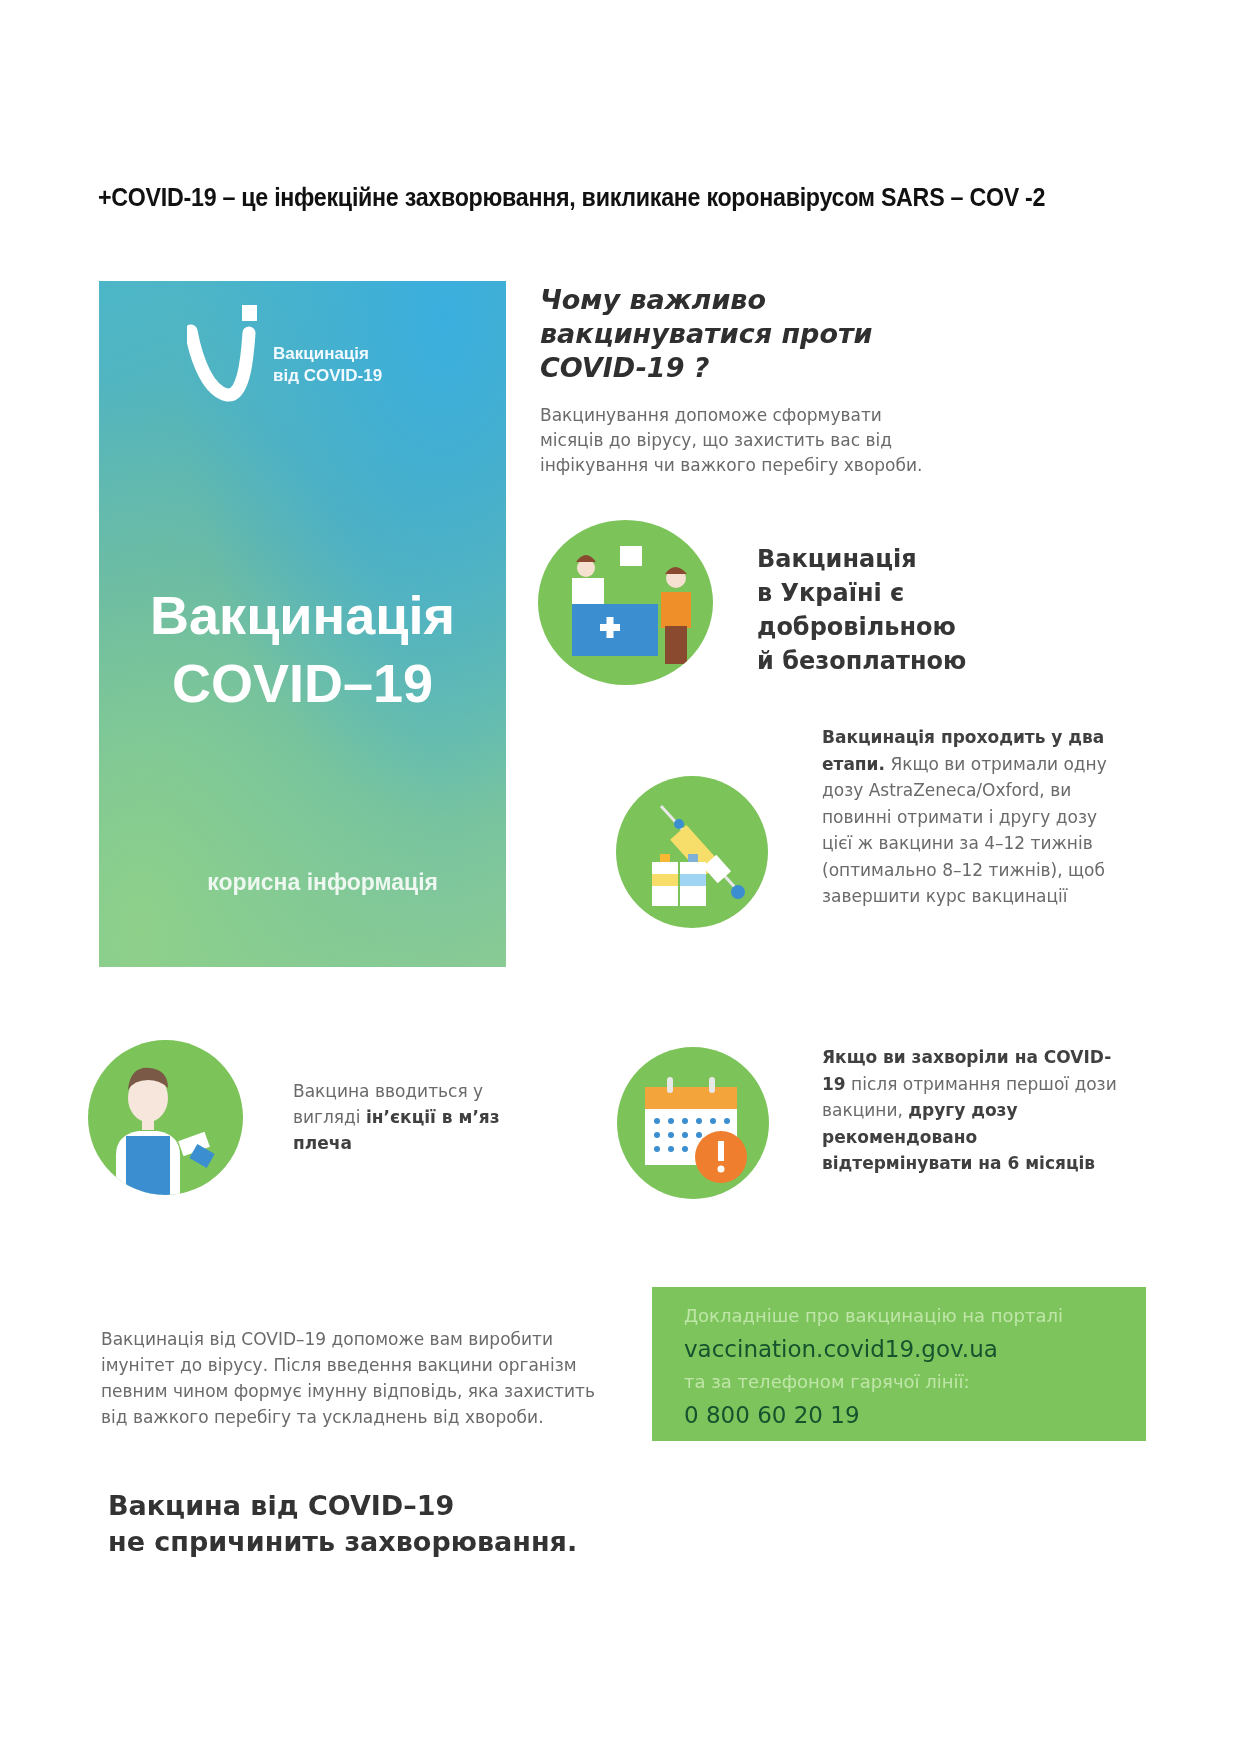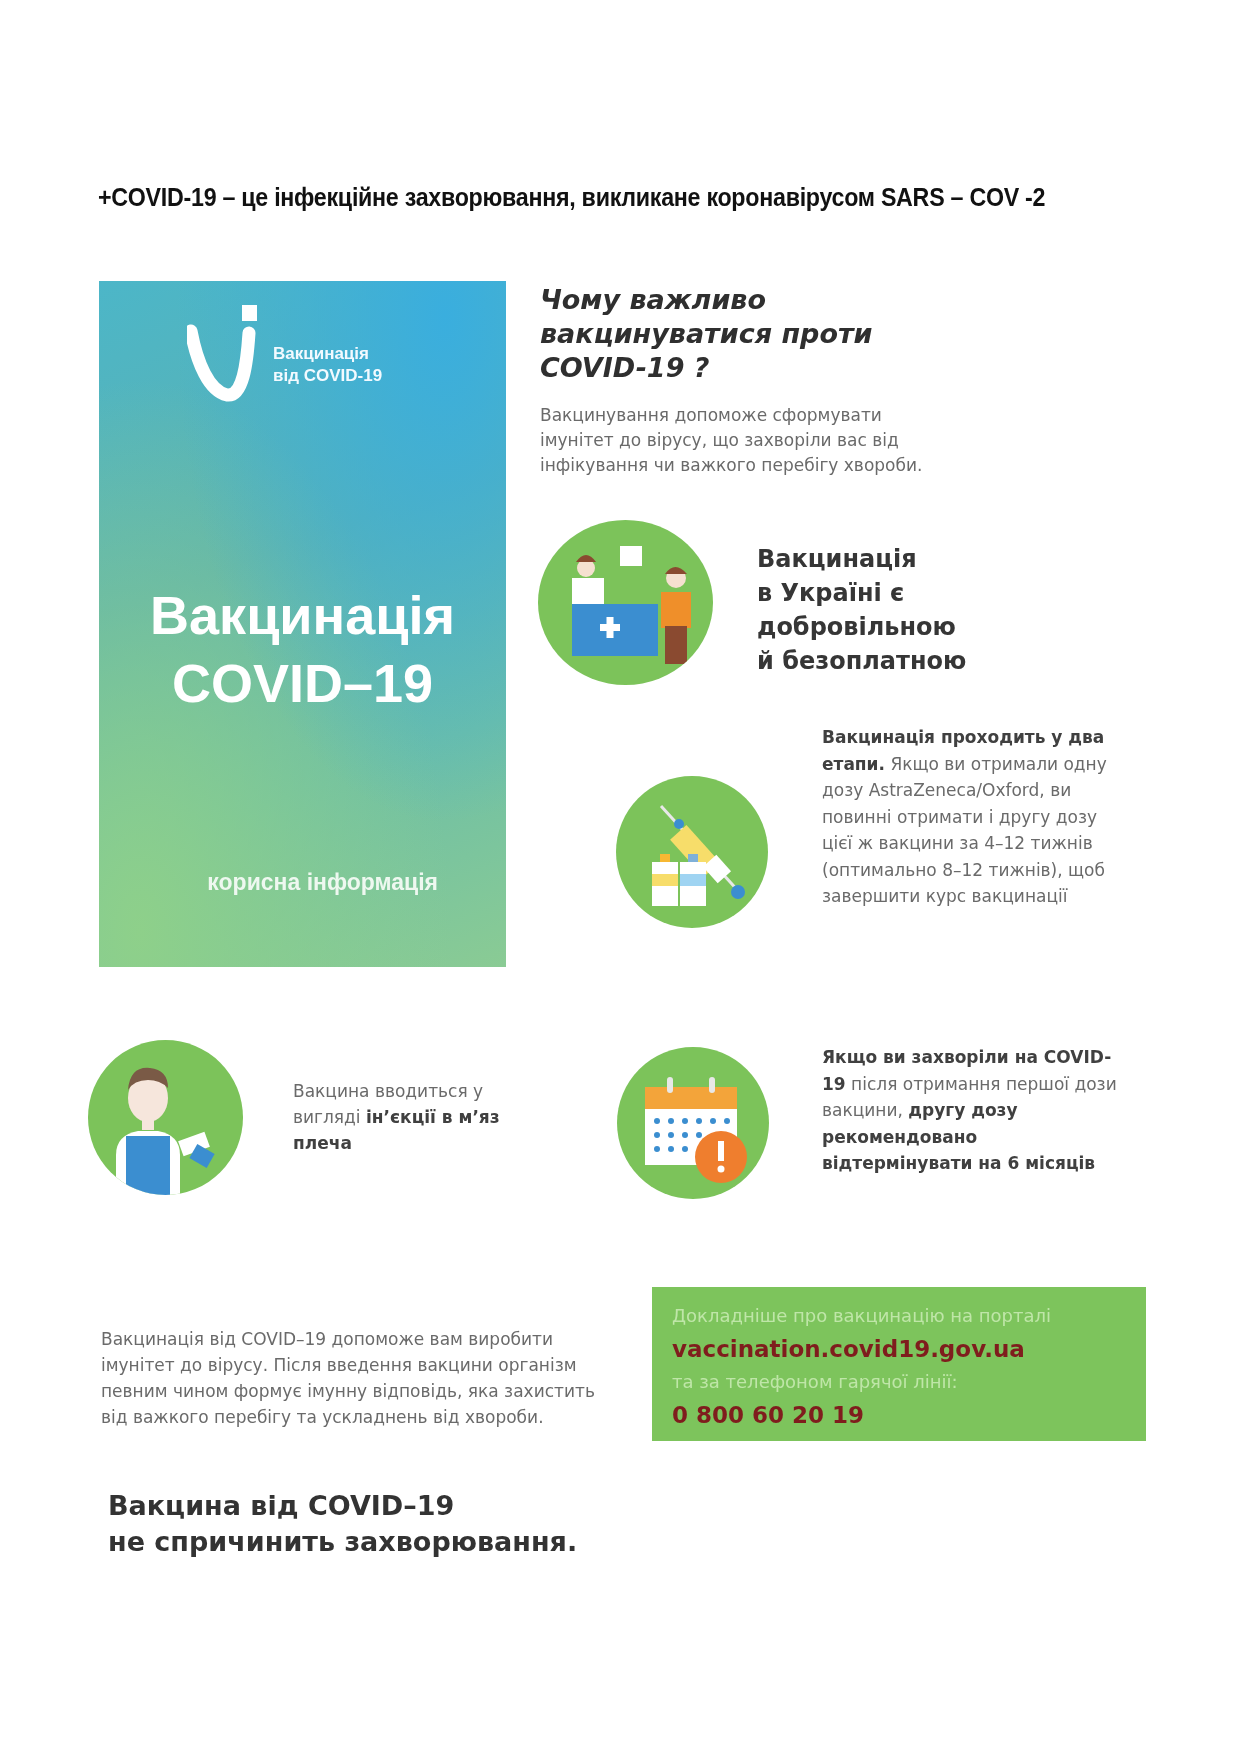--- a/index.html
+++ b/index.html
@@ -59,24 +59,24 @@
     left: 822px; top: 1044px; width: 300px; font-size: 17px; line-height: 26.5px; color: #6a6a6a;
   }
   .inj {
     left: 293px; top: 1078px; width: 260px; font-size: 17px; line-height: 26px; color: #6a6a6a;
   }
   .bottom-text {
     left: 101px; top: 1290px; width: 500px; font-size: 17px; line-height: 26px; color: #6a6a6a; margin-top: 36px;
   }
   .info-box {
     left: 652px; top: 1287px; width: 494px; height: 154px; background: #7dc45c; color: #fff;
-    box-sizing: border-box; padding: 14px 20px;
+    box-sizing: border-box; padding: 14px 32px;
   }
   .info-box .light { font-size: 18px; line-height: 30px; color: #bfe6a8; }
-  .info-box .strong { font-weight: bold; font-size: 23px; line-height: 36px; color: #7f1d1d; }
+  .info-box .strong { font-weight: normal; font-size: 23px; line-height: 36px; color: #14532d; }
   .final {
     left: 108px; top: 1488px; font-weight: bold; font-size: 27px; line-height: 36px; color: #333;
   }
 </style>
 </head>
 <body>
 
 <div class="abs headline">+COVID-19 – це інфекційне захворювання, викликане коронавірусом SARS – COV -2</div>
 
 <div class="abs poster">
@@ -95,21 +95,21 @@
   <div class="poster-sub">корисна інформація</div>
 </div>
 
 <div class="abs why-title">
   <div>Чому важливо</div>
   <div>вакцинуватися проти</div>
   <div>COVID-19 ?</div>
 </div>
 <div class="abs why-text">
   <div>Вакцинування допоможе сформувати</div>
-  <div>імунітет до вірусу, що захворіли вас від</div>
+  <div>місяців до вірусу, що захистить вас від</div>
   <div>інфікування чи важкого перебігу хвороби.</div>
 </div>
 
 <div class="abs circle" style="left:538px;top:520px;width:175px;height:165px;">
   <svg width="175" height="165" viewBox="0 0 175 165">
     <circle cx="48" cy="48" r="9" fill="#f6e0d0"></circle>
     <path d="M38 42 q10 -14 20 0" fill="#8a4a30"></path>
     <rect x="34" y="58" width="32" height="30" fill="#fff"></rect>
     <rect x="82" y="26" width="22" height="20" fill="#fff"></rect>
     <rect x="34" y="84" width="86" height="52" fill="#3b8ed0"></rect>

